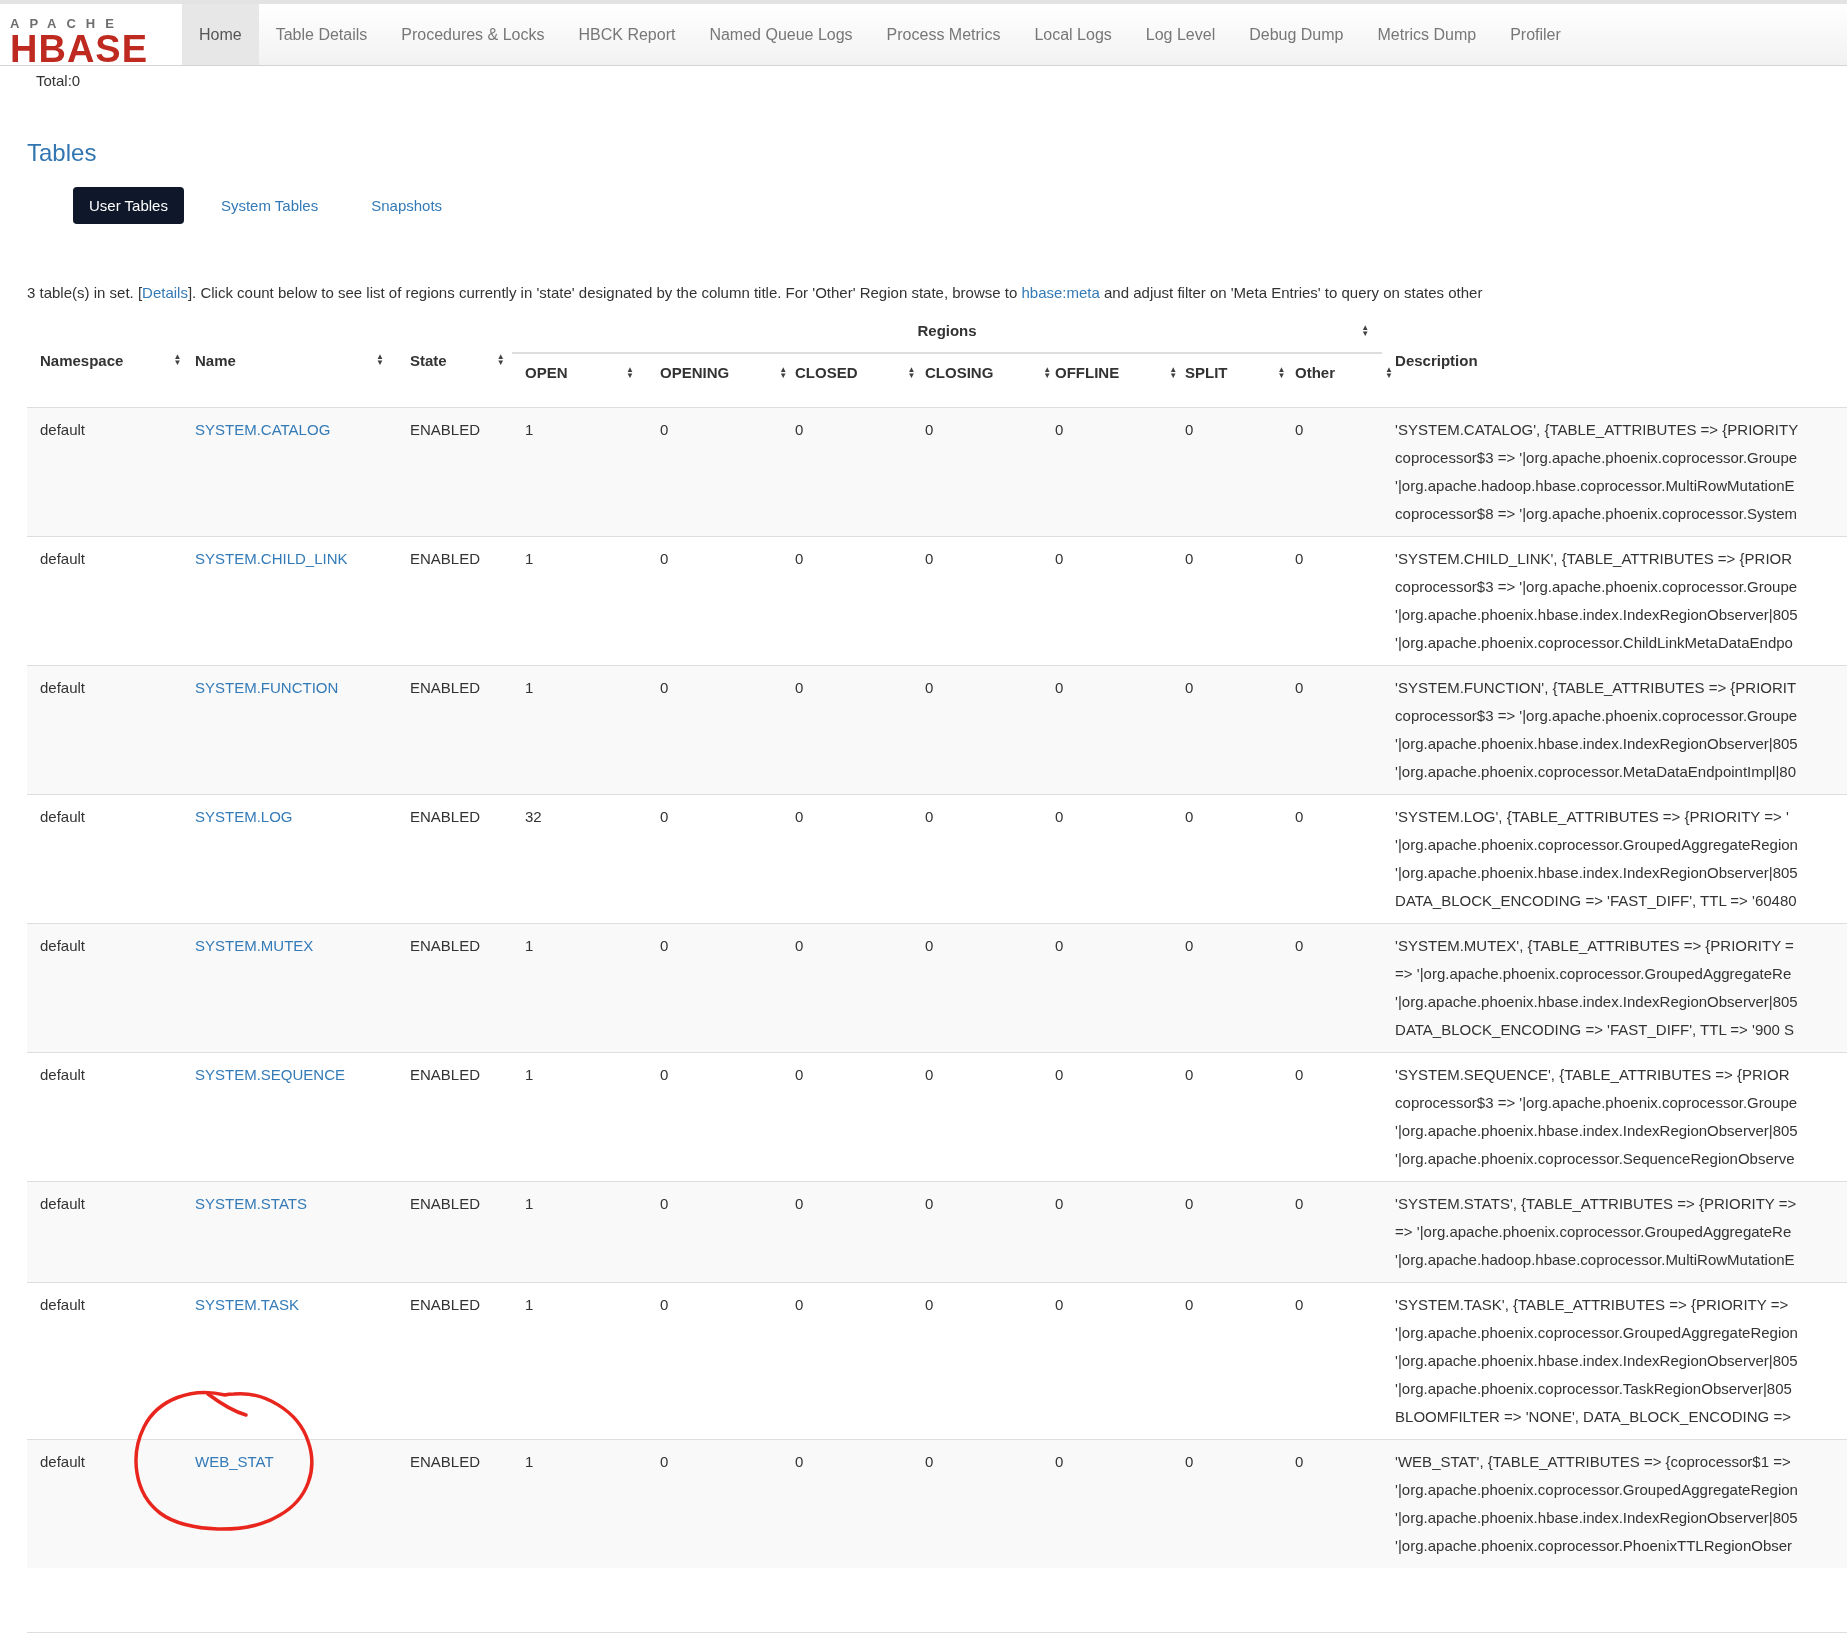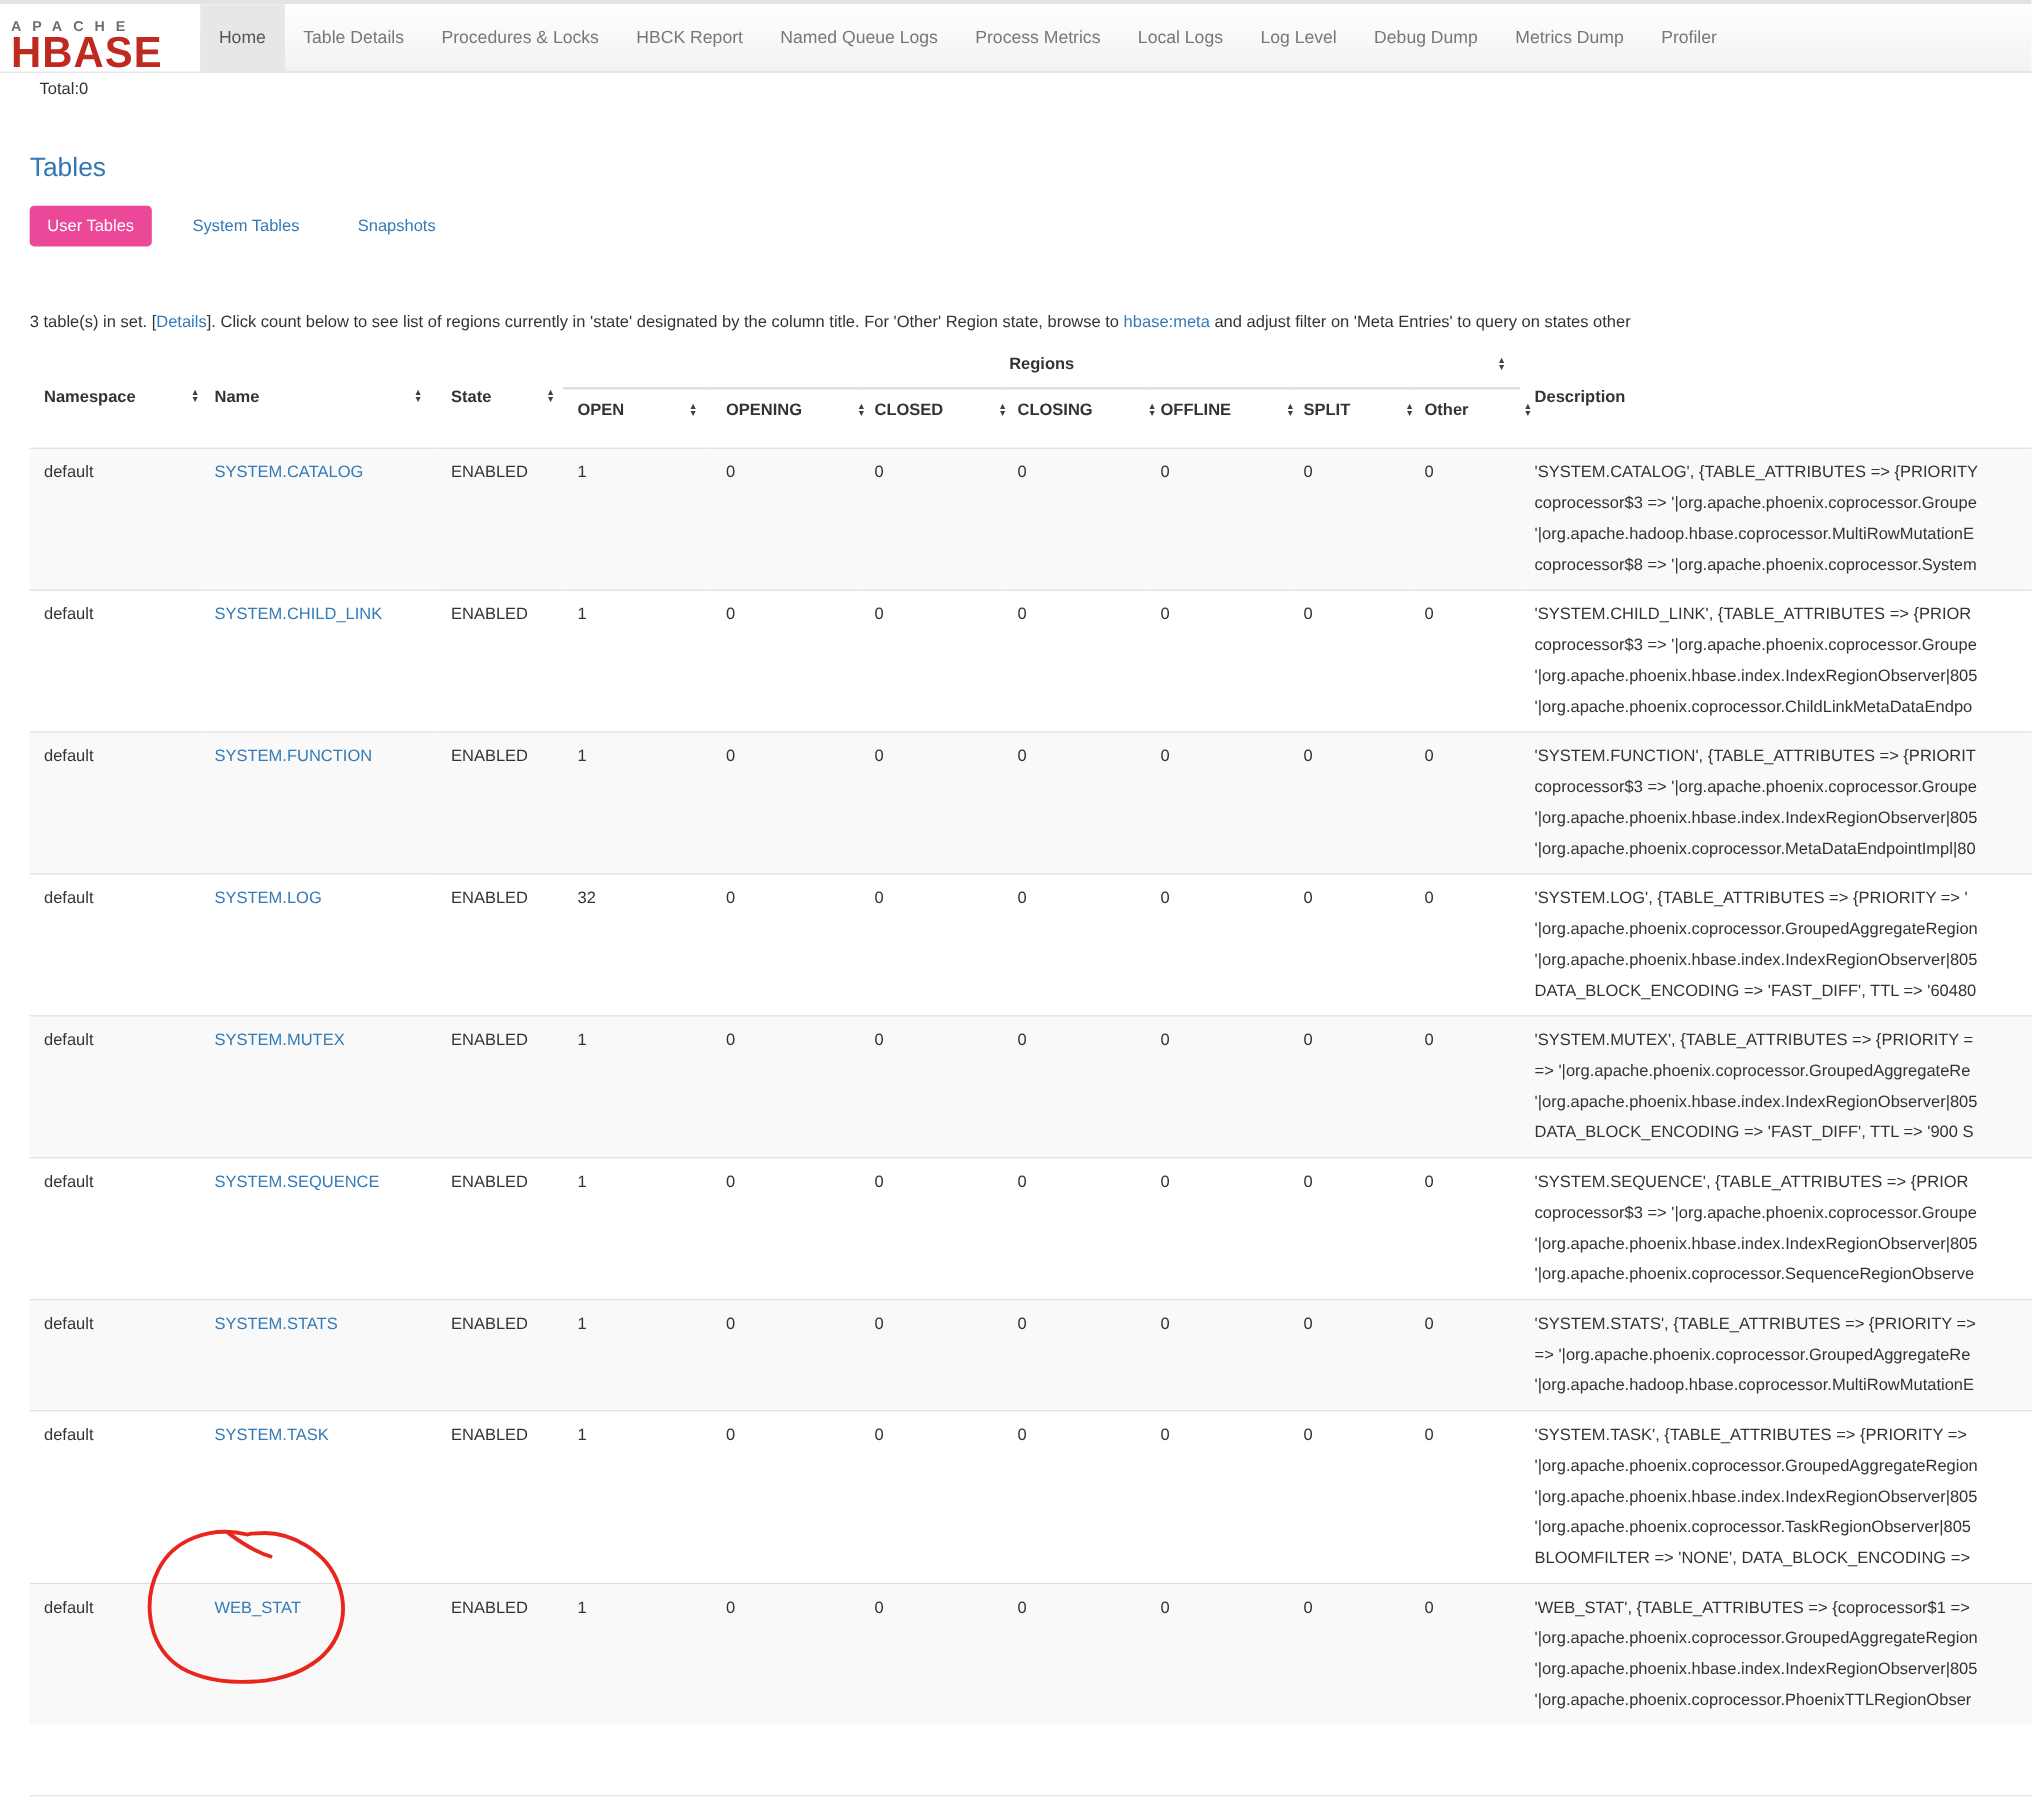--- a/index.html
+++ b/index.html
@@ -39,21 +39,21 @@
   
   .total-line { margin:6px 0 0 36px; color:#333; }
   h1.page-title {
     margin:44px 0 14px 27px; font-size:24px; font-weight:500; color:#3276b1;
     line-height:40px;
   }
   .tab-pills { margin:0 0 0 27px; display:flex; }
   .tab-pills .pill {
     padding:10px 16px; border-radius:4px; color:#337ab7; font-size:15px; margin-right:21px;
   }
-  .tab-pills .pill.active { background:#ec4899; color:#fff; }
+  .tab-pills .pill.active { background:#0f172a; color:#fff;margin-left:46px; }
   p.summary {
     margin:60px 0 0 27px; white-space:nowrap; overflow:hidden; color:#333;
   }
 
   
   table.tables-table {
     border-collapse:collapse; table-layout:fixed;
     margin:12px 0 0 27px; width:2555px;
   }
   th, td { padding:8px 13px; text-align:left; font-size:15px; }

